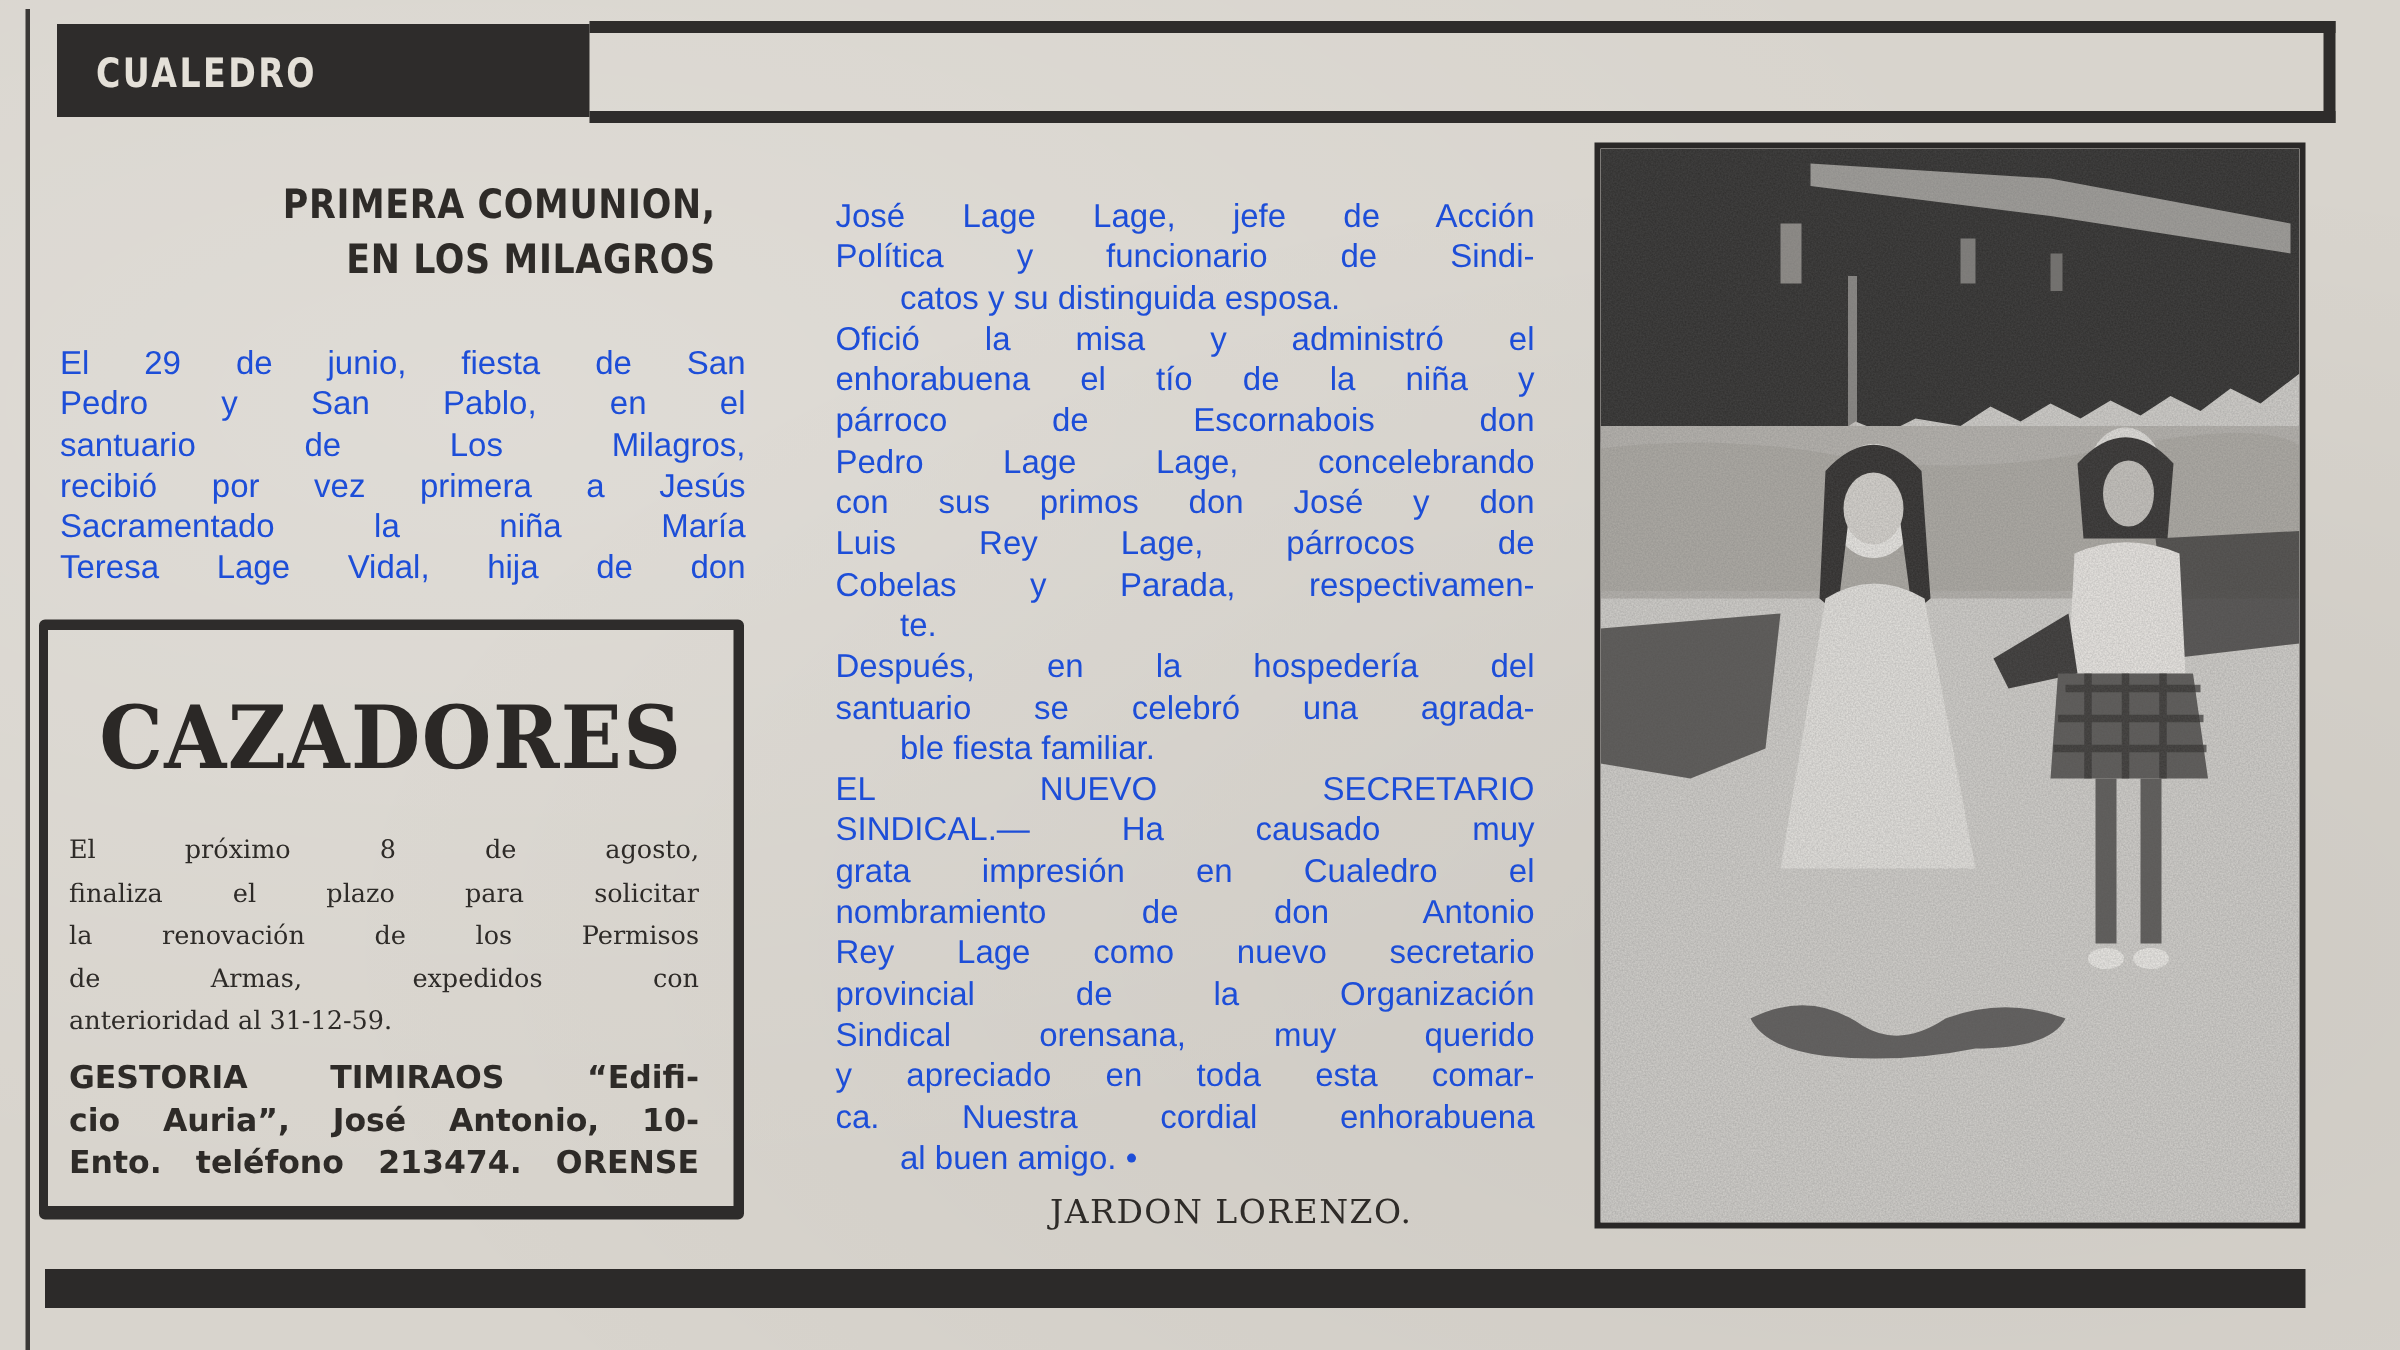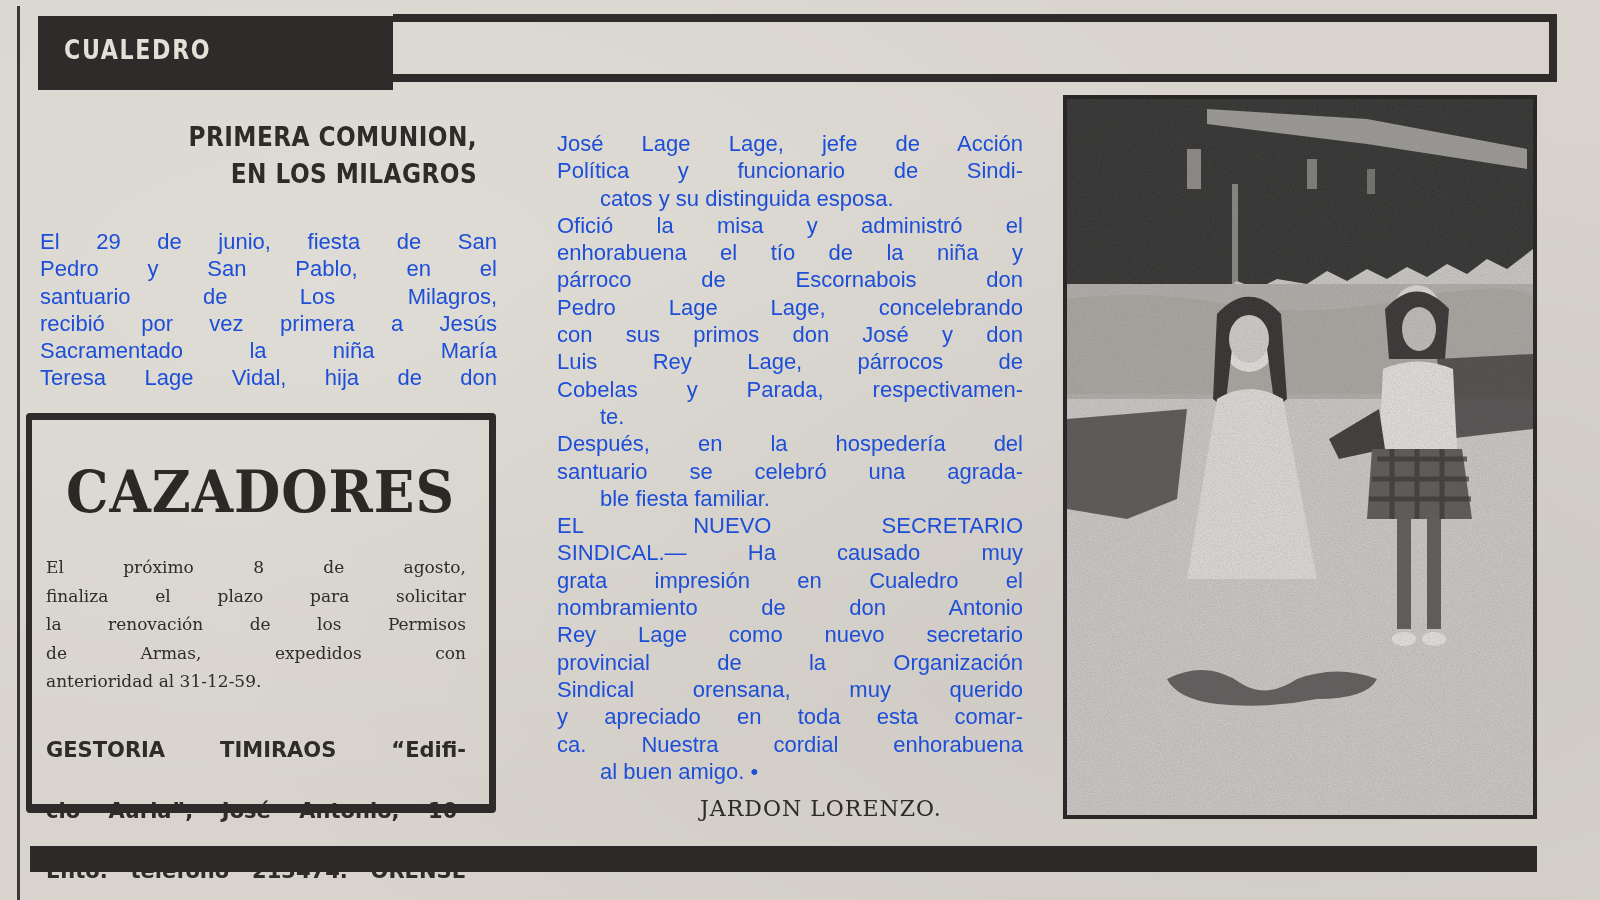--- a/index.html
+++ b/index.html
@@ -19,21 +19,21 @@
     }
     .left-rule {
       position: absolute; left: 17px; top: 6px; width: 3px; height: 894px;
       background: #3a3836;
     }
     
     .header {
       position: absolute; left: 38px; top: 16px; width: 1527px; height: 62px;
     }
     .header-dark {
-      position: absolute; left: 0; top: 0; width: 355px; height: 74px;
+      position: absolute; left: 0; top: 0; width: 355px; height: 62px;
       background: #2e2c2b;
     }
     .header-title {
       position: absolute; left: 26px; top: 18px;
       font-family: "DejaVu Sans", sans-serif;
       font-weight: bold; font-size: 27px; letter-spacing: 2px;
       color: #e4e0d8;
       transform: scaleX(0.82); transform-origin: left center;
     }
     .header-frame {
@@ -95,21 +95,21 @@
       color: #2e2b28;
     }
     .ad-body .line { display: block; white-space: nowrap; text-align: justify; text-align-last: justify; }
     .ad-body .line.last { text-align-last: left; }
     .ad-footer {
       position: absolute; left: 14px; top: 284px; width: 420px;
       font-family: "DejaVu Sans", sans-serif; font-weight: bold;
       font-size: 21px; line-height: 28.5px;
       color: #2e2b28;
     }
-    .ad-footer .line { display: block; white-space: nowrap; text-align: justify; text-align-last: justify; margin-top: 32px; }
+    .ad-footer .line { display: block; white-space: nowrap; text-align: justify; text-align-last: justify; }
     
     .photo-frame {
       position: absolute; left: 1063px; top: 95px; width: 474px; height: 724px;
       border: 4px solid #2a2827;
       box-sizing: border-box;
       overflow: hidden;
       background: #d3d1cd;
     }
     .photo-frame svg { display: block; }
     

